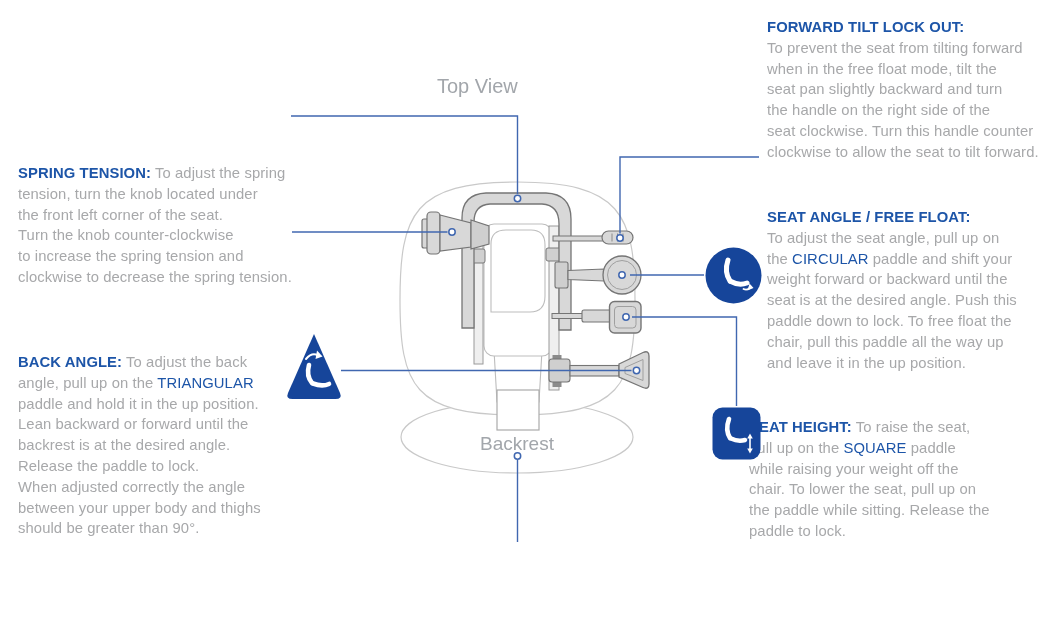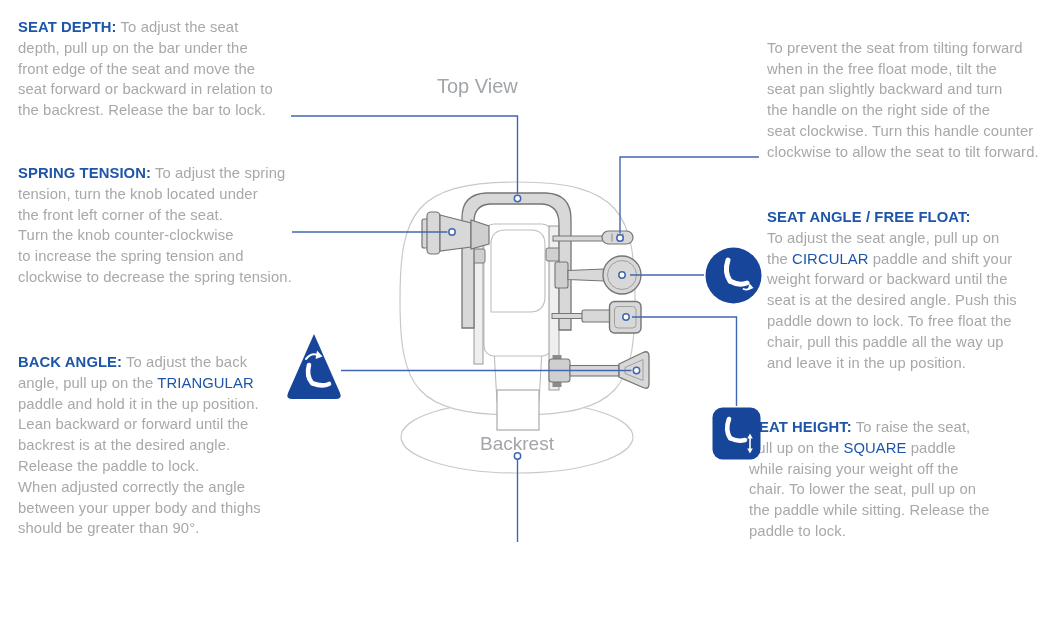--- a/index.html
+++ b/index.html
@@ -97,27 +97,26 @@
       <circle cx="517.5" cy="198.5" r="3.2"></circle>
       <circle cx="452" cy="232" r="3.2"></circle>
       <circle cx="636.5" cy="370.5" r="3.2"></circle>
       <circle cx="620" cy="238" r="3.2"></circle>
       <circle cx="622" cy="275" r="3.2"></circle>
       <circle cx="626" cy="317" r="3.2"></circle>
       <circle cx="517.5" cy="456" r="3.2"></circle>
     </g>
   </svg>
 
-  <div class="sec" style="left:18px;top:17px;width:300px;"><span class="sec-title">SEAT DEPTH:</span><span> To adjust the seat<br>depth, pull up on the bar under the<br>front edge of the seat and move the<br>seat forward or backward in relation to<br>the backrest. Release the bar to lock.</span></div>
 
   <div class="sec" style="left:18px;top:163px;width:320px;"><span class="sec-title">SPRING TENSION:</span><span> To adjust the spring<br>tension, turn the knob located under<br>the front left corner of the seat.<br>Turn the knob counter-clockwise<br>to increase the spring tension and<br>clockwise to decrease the spring tension.</span></div>
 
   <div class="sec" style="left:18px;top:352px;width:290px;"><span class="sec-title">BACK ANGLE:</span><span> To adjust the back<br>angle, pull up on the </span><span class="sec-em">TRIANGULAR</span><span><br>paddle and hold it in the up position.<br>Lean backward or forward until the<br>backrest is at the desired angle.<br>Release the paddle to lock.<br>When adjusted correctly the angle<br>between your upper body and thighs<br>should be greater than 90°.</span></div>
 
-  <div class="sec" style="left:767px;top:17px;width:300px;"><span><br>To prevent the seat from tilting forward<br>when in the free float mode, tilt the<br>seat pan slightly backward and turn<br>the handle on the right side of the<br>seat clockwise. Turn this handle counter<br>clockwise to allow the seat to tilt forward.</span></div>
+  <div class="sec" style="left:767px;top:17px;width:300px;"><span class="sec-title">FORWARD TILT LOCK OUT:</span><span><br>To prevent the seat from tilting forward<br>when in the free float mode, tilt the<br>seat pan slightly backward and turn<br>the handle on the right side of the<br>seat clockwise. Turn this handle counter<br>clockwise to allow the seat to tilt forward.</span></div>
 
   <div class="sec" style="left:767px;top:207px;width:300px;"><span class="sec-title">SEAT ANGLE / FREE FLOAT:</span><span><br>To adjust the seat angle, pull up on<br>the </span><span class="sec-em">CIRCULAR</span><span> paddle and shift your<br>weight forward or backward until the<br>seat is at the desired angle. Push this<br>paddle down to lock. To free float the<br>chair, pull this paddle all the way up<br>and leave it in the up position.</span></div>
 
   <div class="sec" style="left:749px;top:417px;width:280px;"><span class="sec-title">SEAT HEIGHT:</span><span> To raise the seat,<br>pull up on the </span><span class="sec-em">SQUARE</span><span> paddle<br>while raising your weight off the<br>chair. To lower the seat, pull up on<br>the paddle while sitting. Release the<br>paddle to lock.</span></div>
 
 
   <svg class="icon" style="left:285px;top:332px;" width="58" height="70" viewBox="0 0 58 70">
     <path d="M 29,2 L 55,61 Q 57.5,67 50.5,67 L 7.5,67 Q 0.5,67 3,61 Z" fill="#16459a"></path>
     <g stroke="#ffffff" fill="none" stroke-linecap="round">
       <path d="M 24,33 Q 21,44 27,51" stroke-width="4.6"></path>

